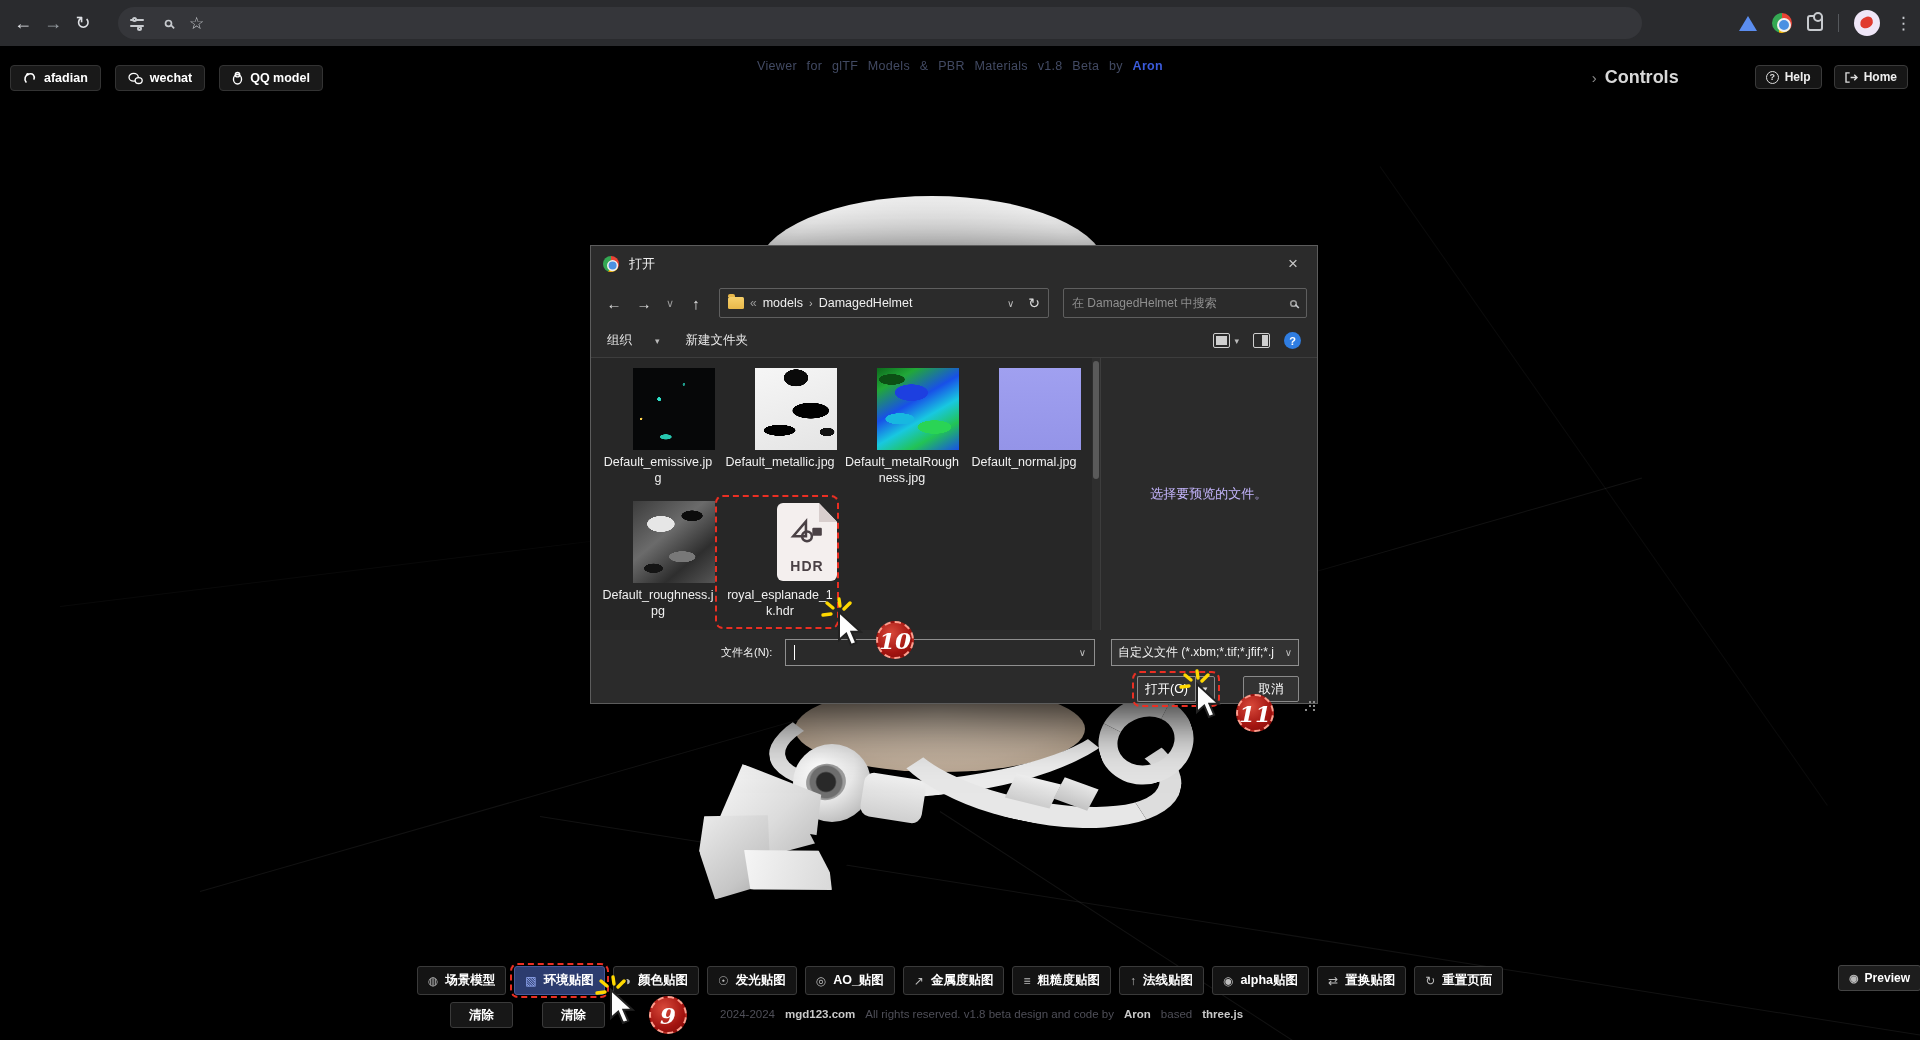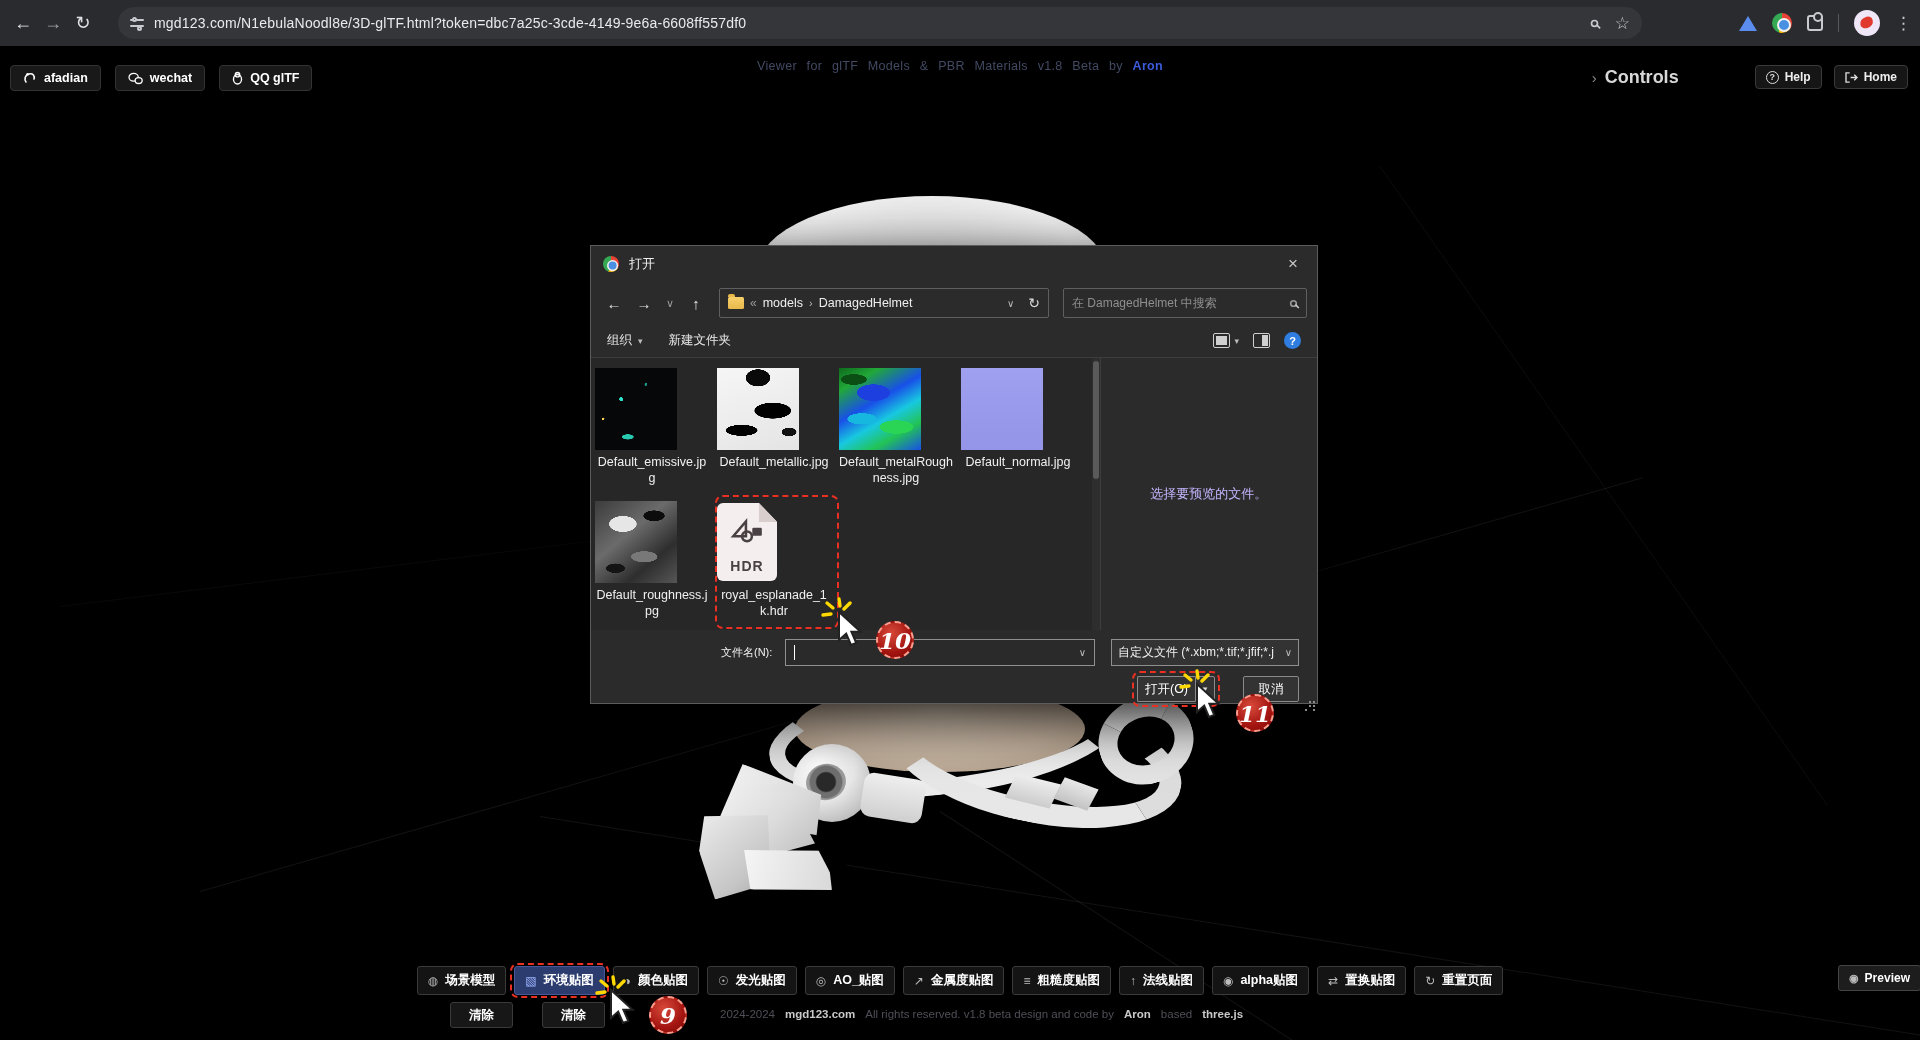--- a/index.html
+++ b/index.html
@@ -79,32 +79,32 @@
   .crumb .guill{color:#9a9a9a;font-size:12px;}
   .crumb .sep{color:#bbb;font-size:11px;}
   .crumb .flexfill{flex:1;}
   .crumb .ddown{color:#bbb;font-size:10px;}
   .crumb .refresh{color:#ddd;font-size:14px;margin-left:8px;}
   .searchbox{flex:1;height:30px;border:1px solid #5f5f5f;background:#2b2b2b;border-radius:2px;margin-left:10px;
     display:flex;align-items:center;padding:0 8px;}
   .searchbox input{flex:1;background:transparent;border:none;outline:none;color:#ddd;font-size:12px;font-family:inherit;}
   .searchbox input::placeholder{color:#8f8f8f;}
   .dlg-tools{height:34px;display:flex;align-items:center;padding:0 16px;border-bottom:1px solid #3d3d3d;font-size:12.5px;}
-  .dlg-tools .tool{display:flex;align-items:center;gap:6px;margin-right:26px;color:#e8e8e8;}
+  .dlg-tools .tool{display:flex;align-items:center;gap:23px;margin-right:26px;color:#e8e8e8;}
   .caret{font-size:9px;color:#bbb;}
   .tools-right{margin-left:auto;display:flex;align-items:center;gap:14px;}
   .view-ic{width:17px;height:15px;border:1.5px solid #cfcfcf;border-radius:2px;position:relative;}
   .view-ic.thumbs::after{content:'';position:absolute;inset:2px;background:#cfcfcf;}
   .view-ic.panes::after{content:'';position:absolute;top:1px;bottom:1px;right:1px;width:6px;background:#cfcfcf;}
   .help-dot{width:17px;height:17px;border-radius:50%;background:#2f7de1;color:#fff;font-size:11px;font-weight:bold;
     display:flex;align-items:center;justify-content:center;}
   .dlg-body{height:272px;display:flex;}
   .file-area{width:510px;position:relative;padding:10px 0 0 4px;background:#272727;}
   .file-grid{display:grid;grid-template-columns:repeat(4,120px);column-gap:2px;row-gap:15px;}
-  .file-item{width:120px;display:flex;flex-direction:column;align-items:flex-start;position:relative;}
+  .file-item{width:120px;display:flex;flex-direction:column;align-items:flex-end;position:relative;}
   .thumb{width:82px;height:82px;margin-bottom:4px;flex:none;}
   .fname{width:114px;text-align:center;font-size:12.5px;line-height:16px;color:#f0f0f0;word-break:break-all;}
   .t-emissive{background:
      radial-gradient(circle 3px at 32% 38%, #2ee0c8 0 60%, transparent 70%),
      radial-gradient(circle 2px at 10% 62%, #ffd34d 0 60%, transparent 70%),
      radial-gradient(ellipse 9px 4px at 40% 84%, #27c7b0 0 60%, transparent 70%),
      radial-gradient(circle 2px at 62% 20%, #1e9a8a 0 60%, transparent 70%),
      #060708;}
   .t-metallic{background:
      radial-gradient(ellipse 30px 13px at 68% 52%, #000 0 60%, transparent 62%),
@@ -185,21 +185,20 @@
 
 <div class="browser-bar">
   <div class="nav-ic" style="margin-left:8px">←</div>
   <div class="nav-ic dim">→</div>
   <div class="nav-ic">↻</div>
   <div class="url-pill">
     <span class="tune-ic">
         <i class="a"></i>
         <i class="b"></i>
       </span>
-    <span class="url-text">mgd123.com/N1ebulaNoodl8e/3D-glTF.html?token=dbc7a25c-3cde-4149-9e6a-6608ff557df0</span>
     <span class="pill-right">
       <span class="mag small"></span>
       <span class="star">☆</span>
     </span>
   </div>
   <div class="ext-cluster">
     <span class="drive-tri"></span>
     <span class="chrome-logo"></span>
     <span class="puzzle"></span>
     <span class="vsep"></span>
@@ -273,21 +272,21 @@
           <ellipse cx="6" cy="5.6" rx="5" ry="4.2" fill="none" stroke="#fff" stroke-width="1.4"></ellipse>
           <ellipse cx="11.4" cy="9.2" rx="3.8" ry="3.2" fill="#191919" stroke="#fff" stroke-width="1.4"></ellipse>
         </svg>
       <span>wechat</span>
     </div>
     <div class="chip">
       <svg width="11" height="14" viewBox="0 0 12 14">
           <ellipse cx="6" cy="8.4" rx="4.4" ry="5.2" fill="none" stroke="#fff" stroke-width="1.5"></ellipse>
           <circle cx="6" cy="3.4" r="2.4" fill="none" stroke="#fff" stroke-width="1.5"></circle>
         </svg>
-      <span>QQ glTF</span>
+      <span>QQ model</span>
     </div>
   </div>
 
   <div class="title-wrap">
     <div class="sub-title">
       <span>Viewer for glTF Models &amp; PBR Materials v1.8 Beta by</span>
       <b>Aron</b>
     </div>
   </div>
 

